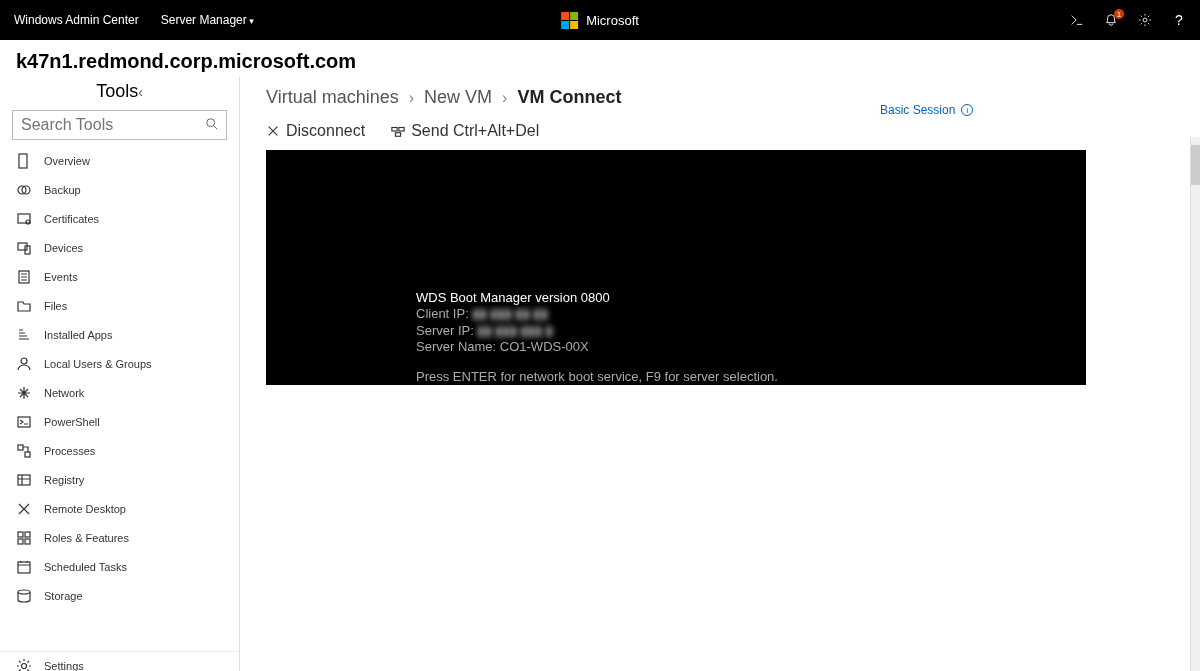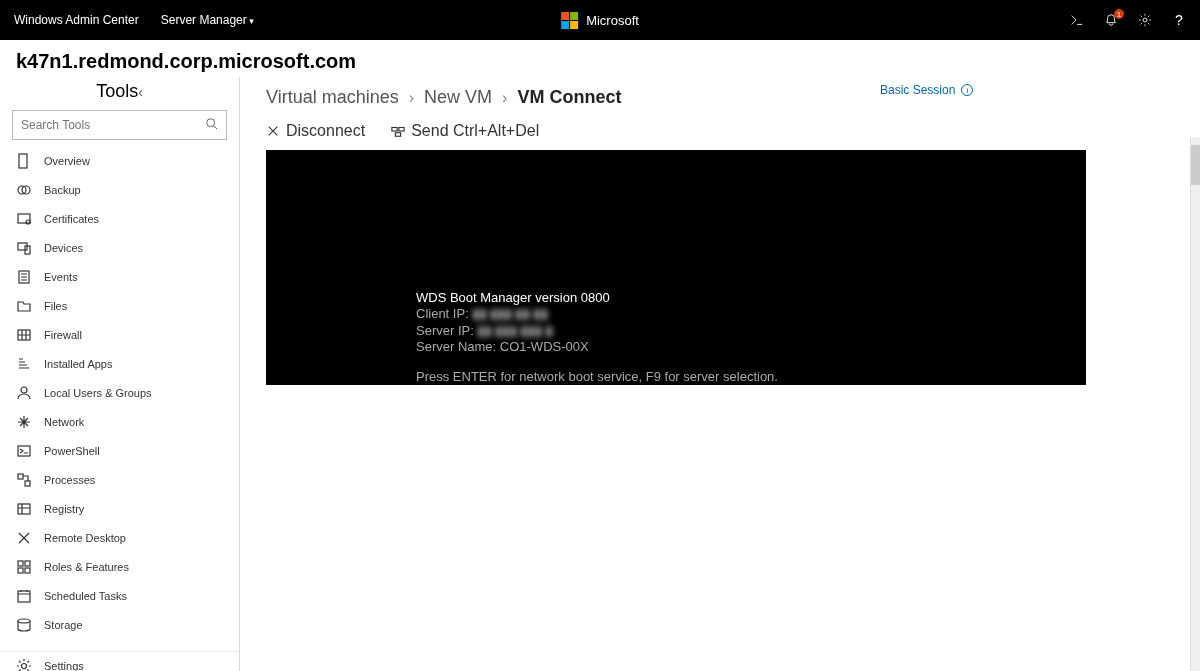--- a/index.html
+++ b/index.html
@@ -31,37 +31,37 @@
   
   .hostrow { padding: 10px 16px 4px 16px; }
   .hostrow h1 { font-size: 20px; font-weight:700; }
 
   
   .frame { display:flex; height: calc(671px - 30px - 38px); }
   .sidebar { width: 240px; border-right:1px solid #ddd; display:flex; flex-direction:column; }
   .sidebar-head { display:flex; align-items:center; justify-content:center; padding: 4px 16px 8px 16px;}
   .sidebar-head h2 { font-size:18px; font-weight:400;}
   .search-wrap { padding: 0 12px 6px 12px; }
-  .search { width:100%; height:30px; border:1px solid #bbb; padding:0 30px 0 8px; font-size:12px; color:#666; background:#fff; }
+  .search { width:100%; height:30px; border:1px solid #bbb; padding:0 30px 0 8px; font-size:16px; color:#666; background:#fff; }
   .search-wrap { position:relative; }
   .search-icn { position:absolute; right:20px; top:7px; width:14px;height:14px; color:#555;}
   .toollist { flex:1; overflow-y:auto; position:relative; }
   .toollist::-webkit-scrollbar{width:8px;} .toollist::-webkit-scrollbar-thumb{background:#bbb;}
   .tl-item { display:flex; align-items:center; gap:12px; padding:6px 16px; font-size:11px; color:#333; cursor:pointer; height:29px;}
   .tl-ico { width:16px; height:16px; display:inline-flex; align-items:center; justify-content:center; color:#333;}
   .tl-ico svg { width:16px;height:16px; stroke:#333; fill:none; stroke-width:1.2;}
 
   .settings-item { border-top:1px solid #eee; }
 
   
   .main { flex:1; display:flex; flex-direction:column; padding: 10px 20px 0 26px; position:relative;}
   .crumbs { display:flex; align-items:center; gap:10px; font-size:18px; color:#555; }
   .crumbs .sep { color:#888; font-size:16px;}
   .crumbs .cur { font-weight:700; color:#222;}
-  .sessline { position:absolute; left:640px; top:6px; font-size:12px; color:#0067b8; display:flex; gap:6px; align-items:center;}
+  .sessline { position:absolute; left:640px; top:26px; font-size:12px; color:#0067b8; display:flex; gap:6px; align-items:center;}
   .sessline .info-ico{ width:12px;height:12px;border:1px solid #0067b8;border-radius:50%; font-size:8px; display:flex;align-items:center;justify-content:center;}
   .cmdbar { display:flex; gap:26px; margin-top:14px; font-size:16px; color:#333;align-items:center;}
   .cmd { display:flex; align-items:center; gap:6px; cursor:pointer;}
   .cmd svg{width:14px;height:14px;stroke:#333;fill:none;stroke-width:1.3;}
 
   
   .console-wrap { margin-top:10px; flex:1; display:flex; }
   .console { background:#000; width:820px; height:100%; max-height:540px; color:#ddd; font-family:"Consolas","Courier New",monospace; font-size:13px; position:relative; padding-top:140px; padding-left:150px; line-height:1.25; }
   .console .hl{ color:#fff; }
   .console .dim{ color:#aaa;}
@@ -178,29 +178,20 @@
           <span class="tl-ico">
             <svg viewBox="0 0 16 16">
               <path d="M2 4h5l1 2h6v7H2z"></path>
             </svg>
           </span>
           <span>Files</span>
         </div>
       <div class="tl-item">
           <span class="tl-ico">
             <svg viewBox="0 0 16 16">
-              <rect x="2" y="3" width="12" height="10"></rect>
-              <path d="M2 8h12M6 3v10M10 3v10"></path>
-            </svg>
-          </span>
-          <span>Firewall</span>
-        </div>
-      <div class="tl-item">
-          <span class="tl-ico">
-            <svg viewBox="0 0 16 16">
               <path d="M3 3h4M3 6h6M3 9h8M3 12h10"></path>
             </svg>
           </span>
           <span>Installed Apps</span>
         </div>
       <div class="tl-item">
           <span class="tl-ico">
             <svg viewBox="0 0 16 16">
               <circle cx="8" cy="5" r="3"></circle>
               <path d="M2 14c0-3 3-5 6-5s6 2 6 5"></path>

